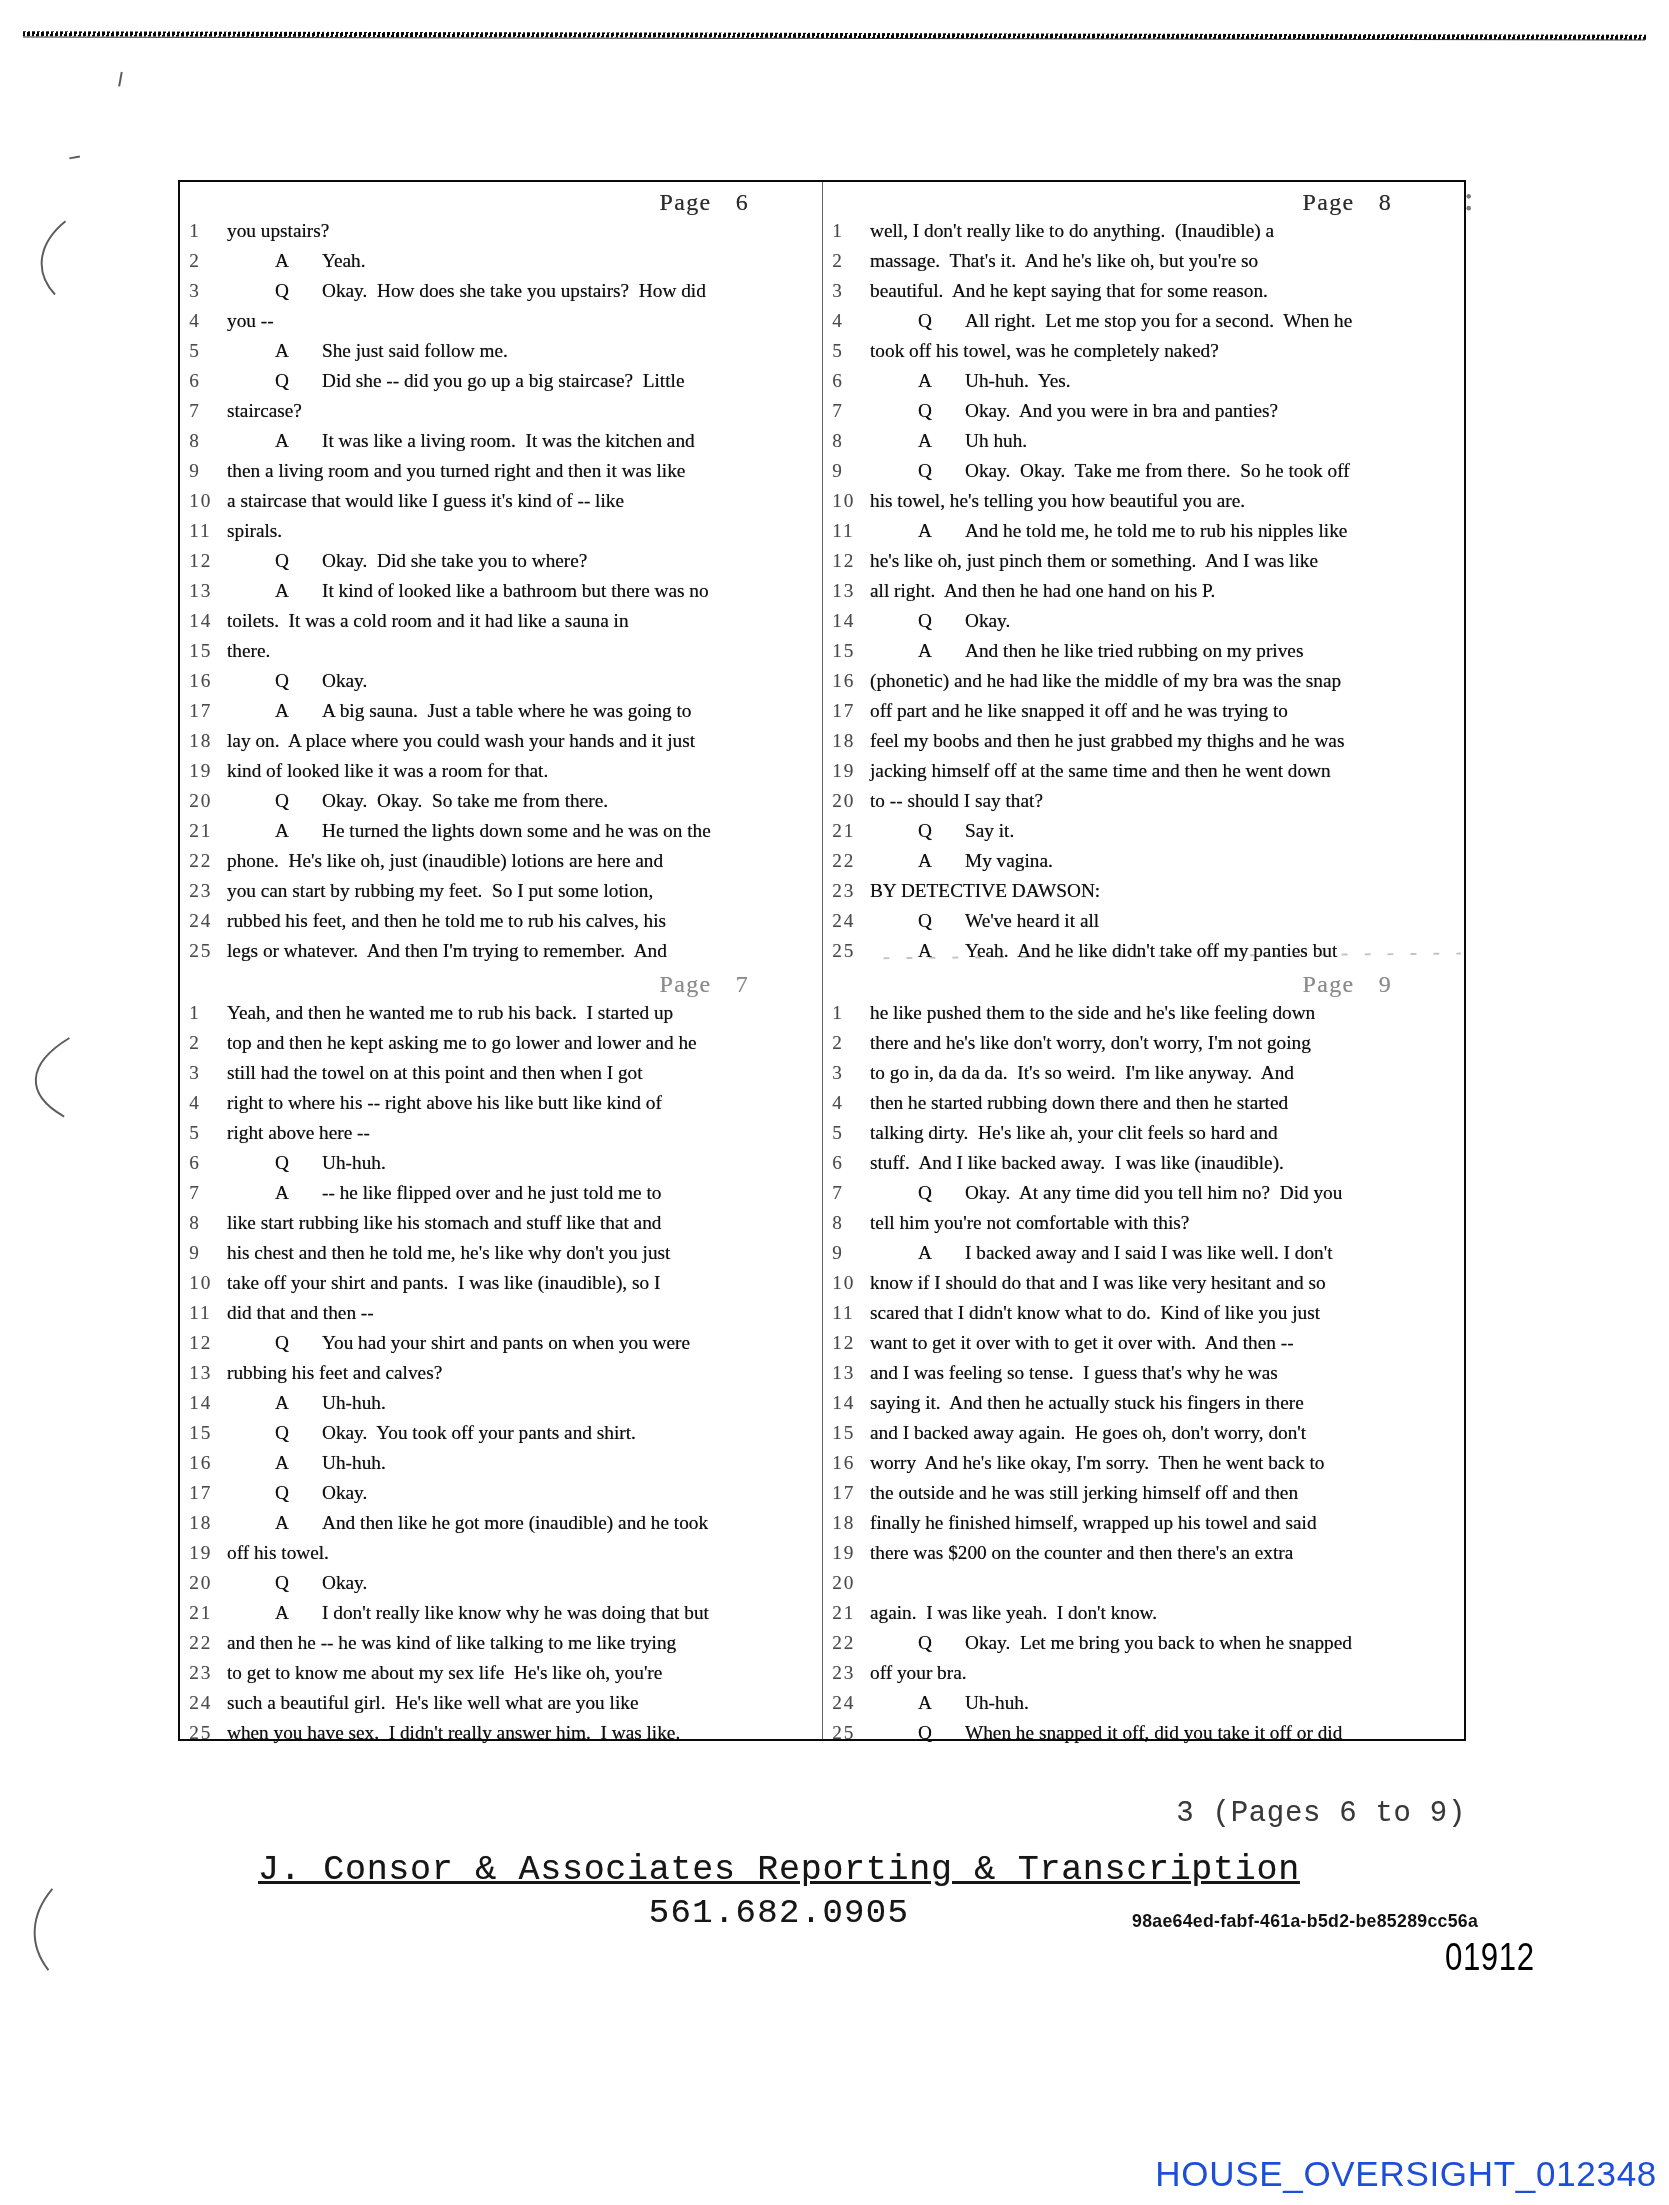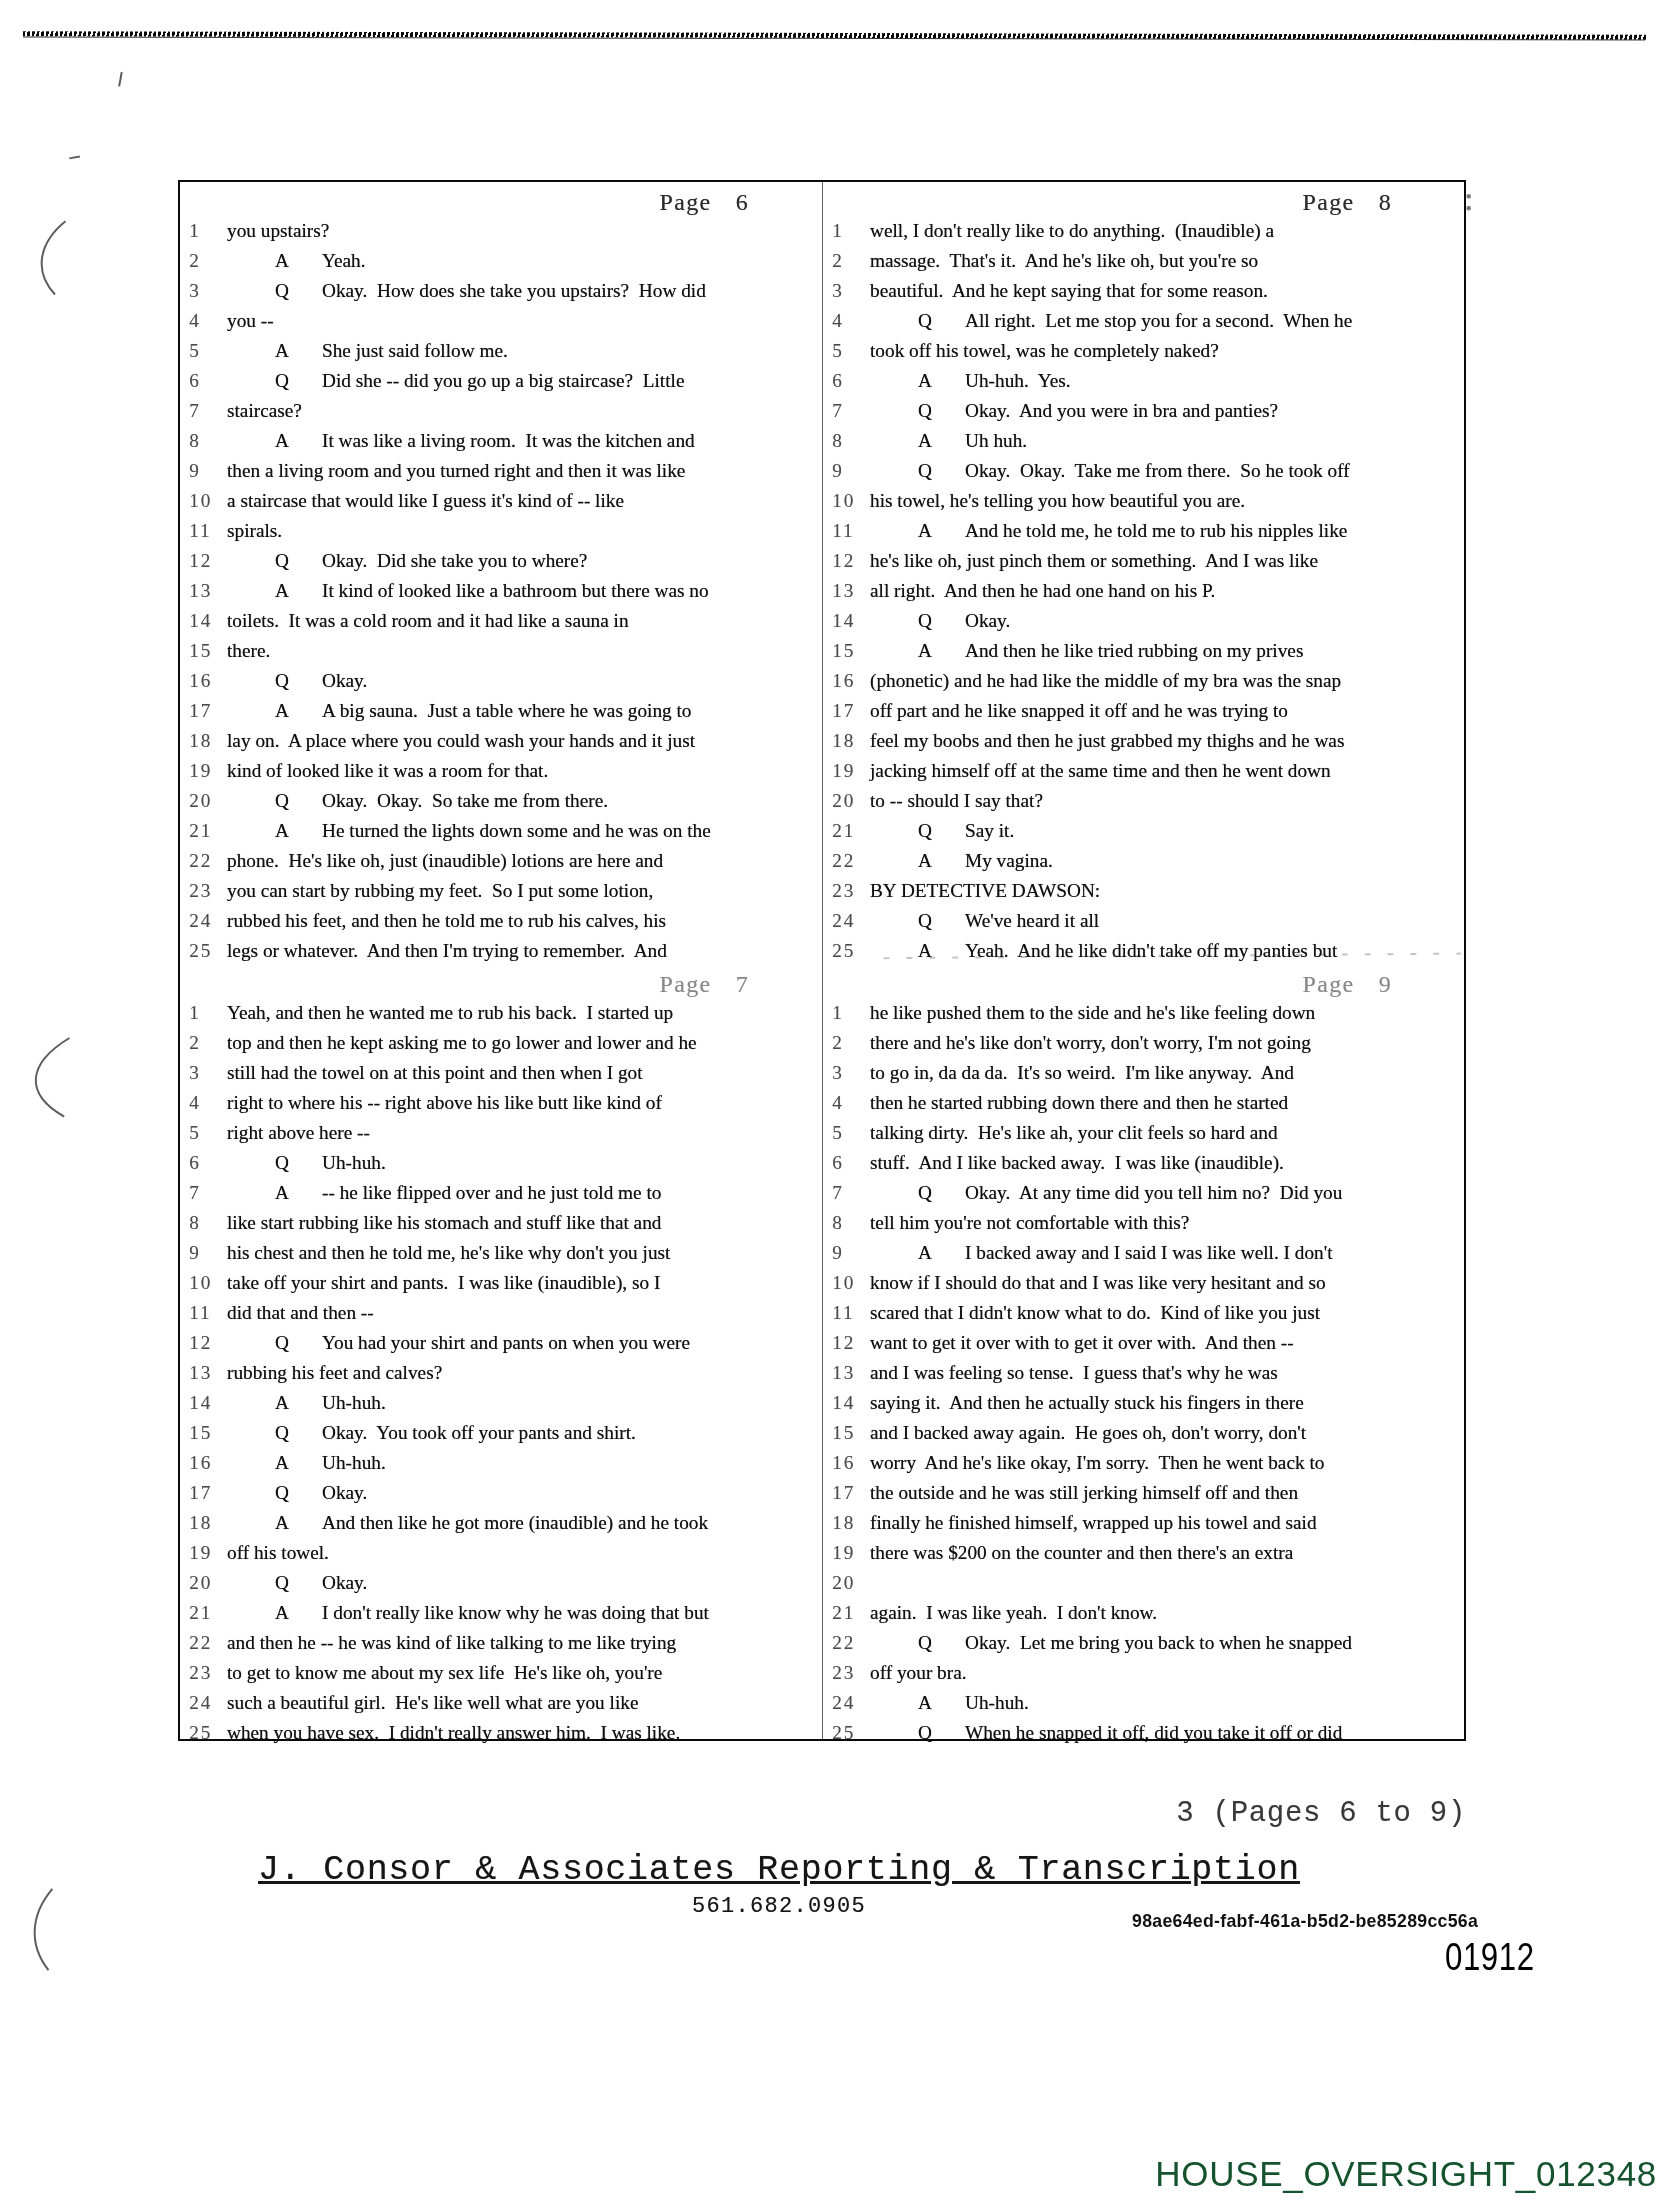--- a/index.html
+++ b/index.html
@@ -64,35 +64,35 @@
   .page-range {
     position:absolute; top:1769px; left:0; width:1466px; text-align:right;
     font-size:29px; letter-spacing:0.7px; text-shadow:0 0 0.7px rgba(0,0,0,.35); opacity:.85;
   }
   .company-line {
     position:absolute; top:1822px; left:0; width:1558px; text-align:center;
     font-size:35px; letter-spacing:0.7px; text-shadow:0 0 0.7px rgba(0,0,0,.45);text-decoration:underline;
   }
   .phone-line {
     position:absolute; top:1866px; left:0; width:1558px; text-align:center;
-    font-size:22px; letter-spacing:1.3px; text-shadow:0 0 0.7px rgba(0,0,0,.45);
+    font-size:34px; letter-spacing:1.3px; text-shadow:0 0 0.7px rgba(0,0,0,.45);
   }
   .doc-uuid {
     position:absolute; top:1911px; left:1132px;
     font-family:"Liberation Sans", sans-serif; font-weight:bold; font-size:17.7px;
     letter-spacing:0.3px; color:#111;
   }
   .stamp-number {
     position:absolute; top:1935px; left:1445px;
     font-family:"Liberation Sans", sans-serif; font-size:39px; color:#000;
     transform:scaleX(.8); transform-origin:left top; letter-spacing:0.7px;
   }
   .bates-number {
     position:absolute; top:2154px; left:0; width:1657px; text-align:right;
-    font-family:"Liberation Sans", sans-serif; font-size:35px; color:#14532d; letter-spacing:0.7px;
+    font-family:"Liberation Sans", sans-serif; font-size:35px; color:#1d4ed8; letter-spacing:0.7px;
   }
 </style>
 </head>
 <body>
 
 <div class="sheet">
 
   <div class="top-scan-line"></div>
   <div class="top-scan-line2"></div>
 

